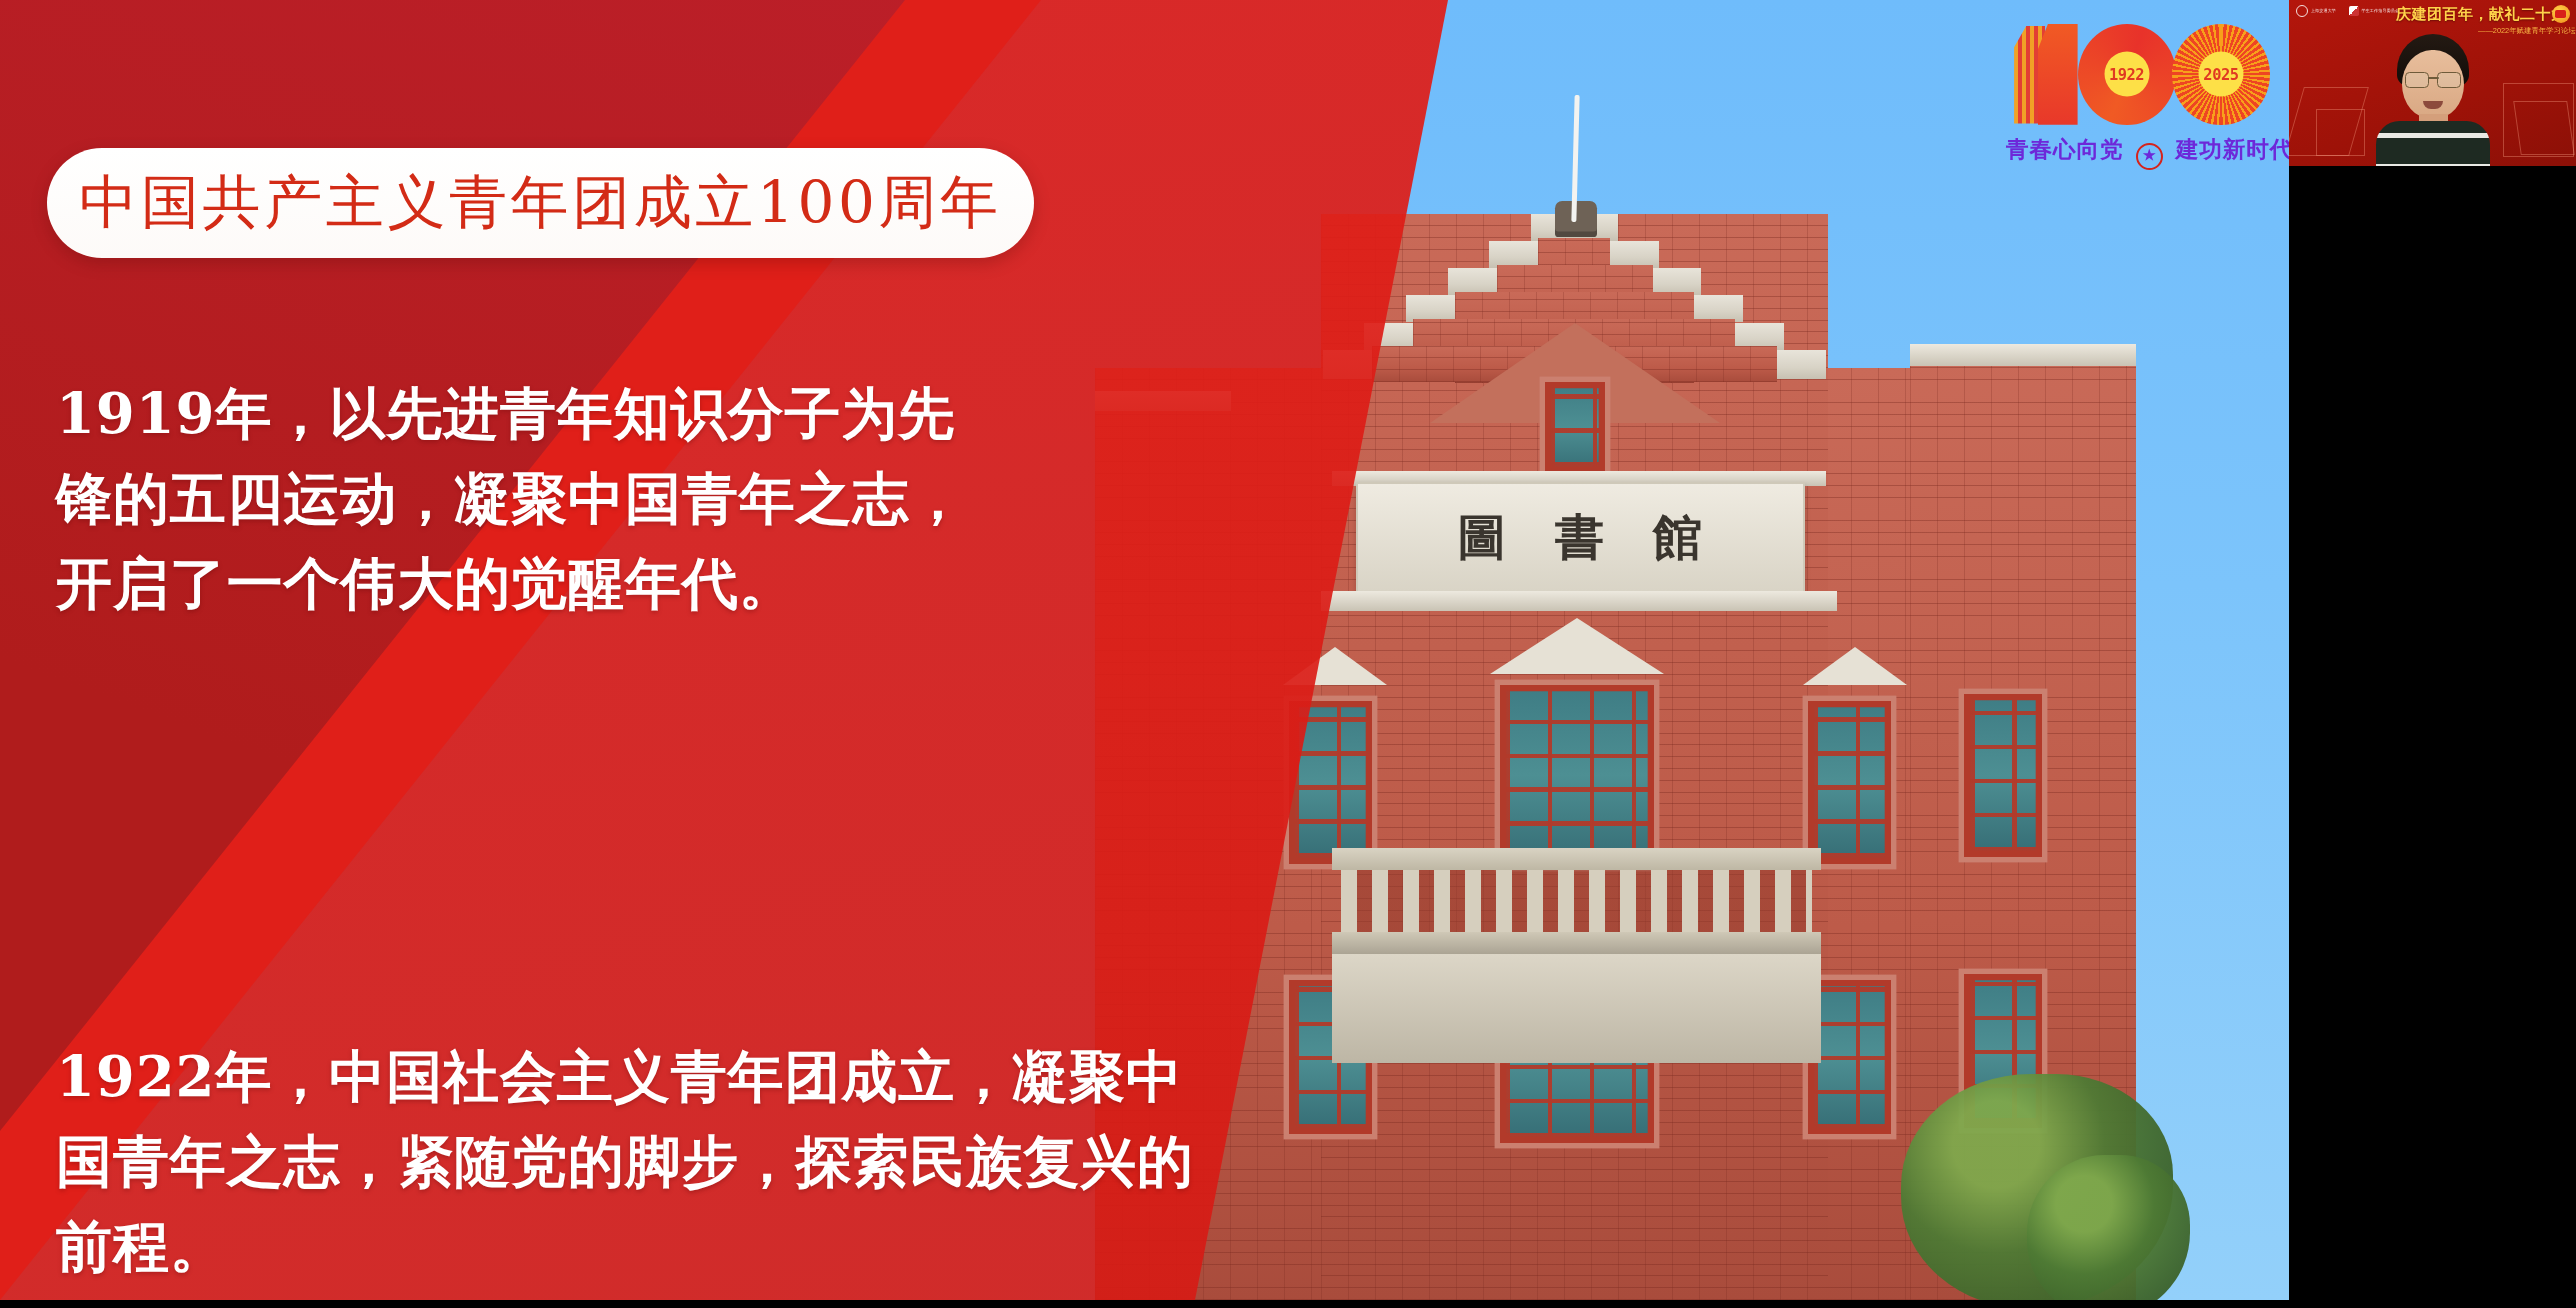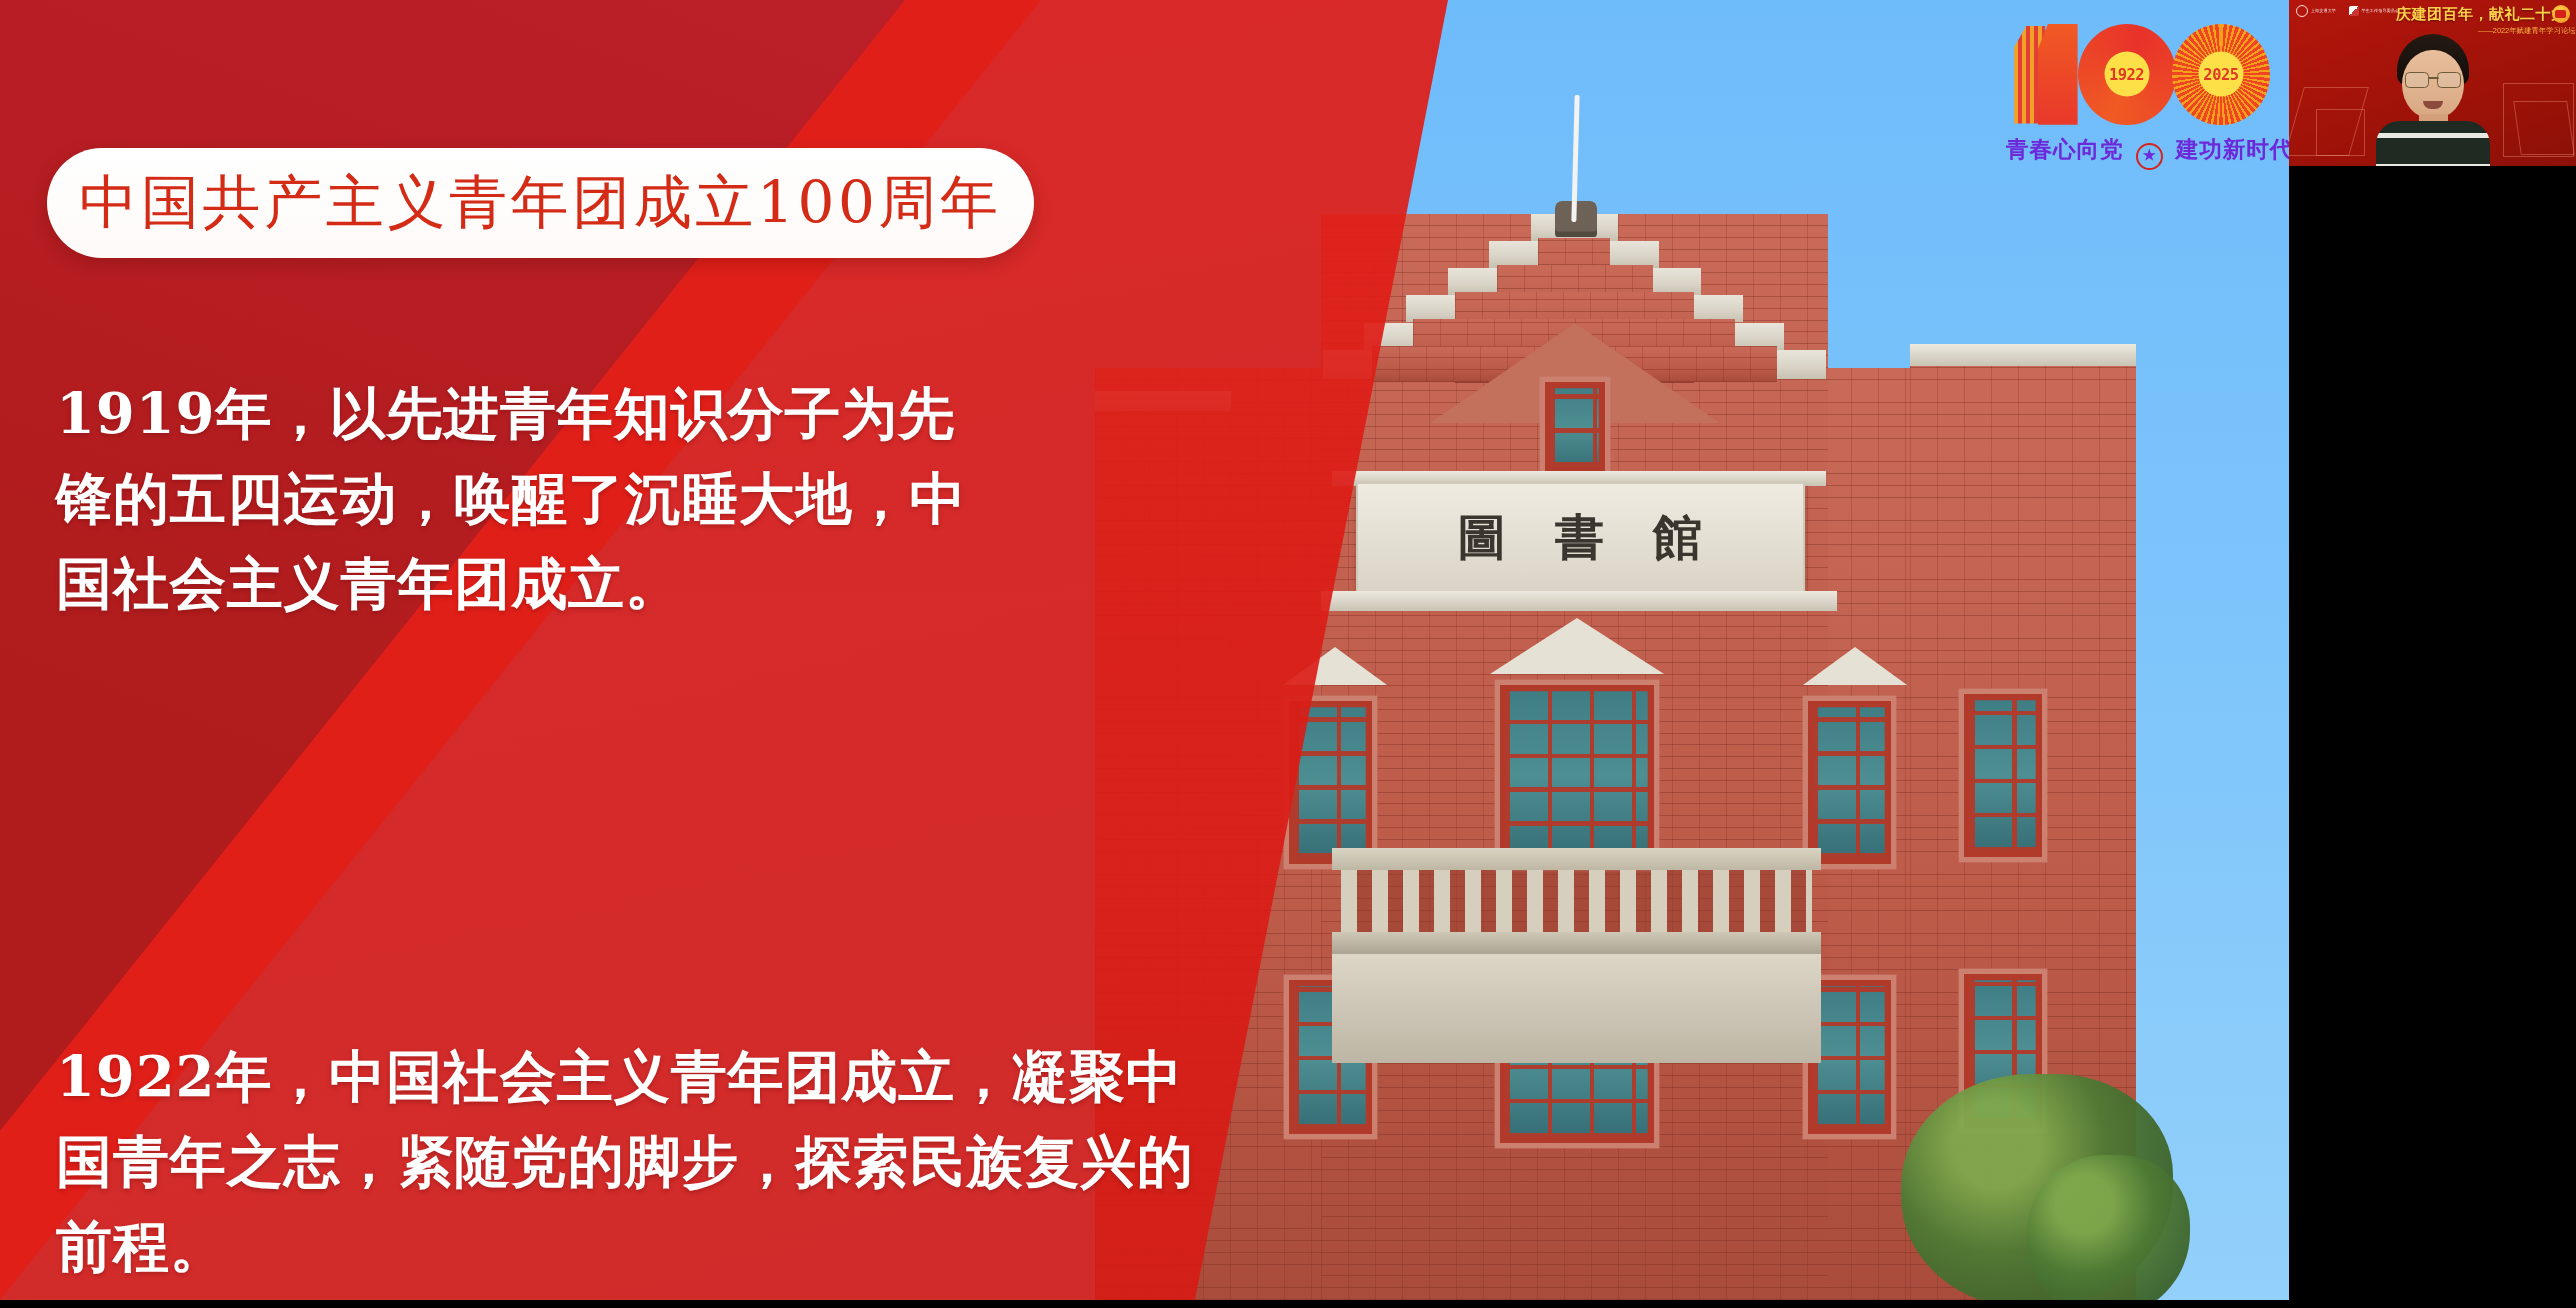--- a/index.html
+++ b/index.html
@@ -236,21 +236,21 @@
     </div>
 
     <div class="redWash"></div>
     <div class="redWash2"></div>
     <div class="redSolid2"></div>
 
     <div class="titlePill">
       <div class="t">中国共产主义青年团成立100周年</div>
     </div>
 
-    <div class="para" id="p1">1919年，以先进青年知识分子为先锋的五四运动，唤醒了沉睡大地，中国社会主义青年团成立。</div>
+    <div class="para" id="p1">1919年，以先进青年知识分子为先锋的五四运动，凝聚中国青年之志，开启了一个伟大的觉醒年代。</div>
     <div class="para" id="p3">1922年，中国社会主义青年团成立，凝聚中国青年之志，紧随党的脚步，探索民族复兴的前程。</div>
 
     <div class="logo100">
       <div class="lgRow">
         <div class="dig1">
           <div class="rib"></div>
             <div class="sl"></div>
         </div>
         <div class="ring">
           <div class="outer"></div>

